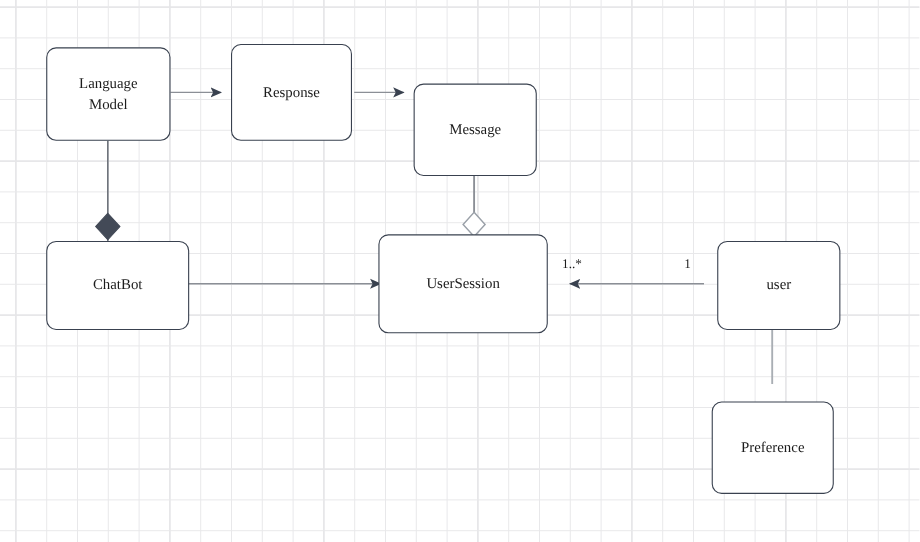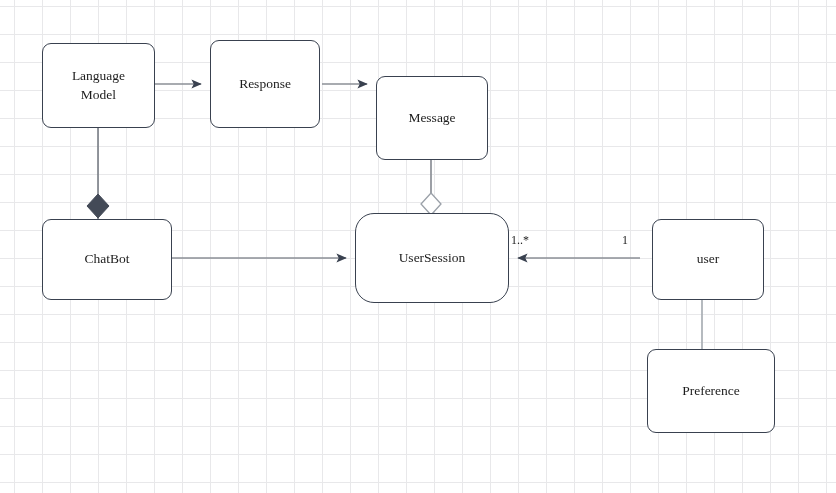--- a/index.html
+++ b/index.html
@@ -113,29 +113,29 @@
   </div>
 
   <div class="node" style="left:376px; top:40px; width:112px; height:84px;margin-top:36px;">
     <span class="node-label">Message</span>
   </div>
 
   <div class="node" style="left:42px; top:219px; width:130px; height:81px;">
     <span class="node-label">ChatBot</span>
   </div>
 
-  <div class="node" style="left:355px; top:213px; width:154px; height:90px;border-radius:19px;">
+  <div class="node" style="left:344px; top:213px; width:154px; height:90px;">
     <span class="node-label">UserSession</span>
   </div>
 
   <div class="node" style="left:640px; top:219px; width:112px; height:81px;margin-left:12px;">
     <span class="node-label">user</span>
   </div>
 
-  <div class="node" style="left:647px; top:349px; width:128px; height:84px;">
+  <div class="node" style="left:647px; top:365px; width:111px; height:84px;">
     <span class="node-label">Preference</span>
   </div>
 
   <span class="mult-label" style="left:511px; top:233px;">1..*</span>
 
   <span class="mult-label" style="left:622px; top:233px;">1</span>
 
 </div>
 
 </body></html>

